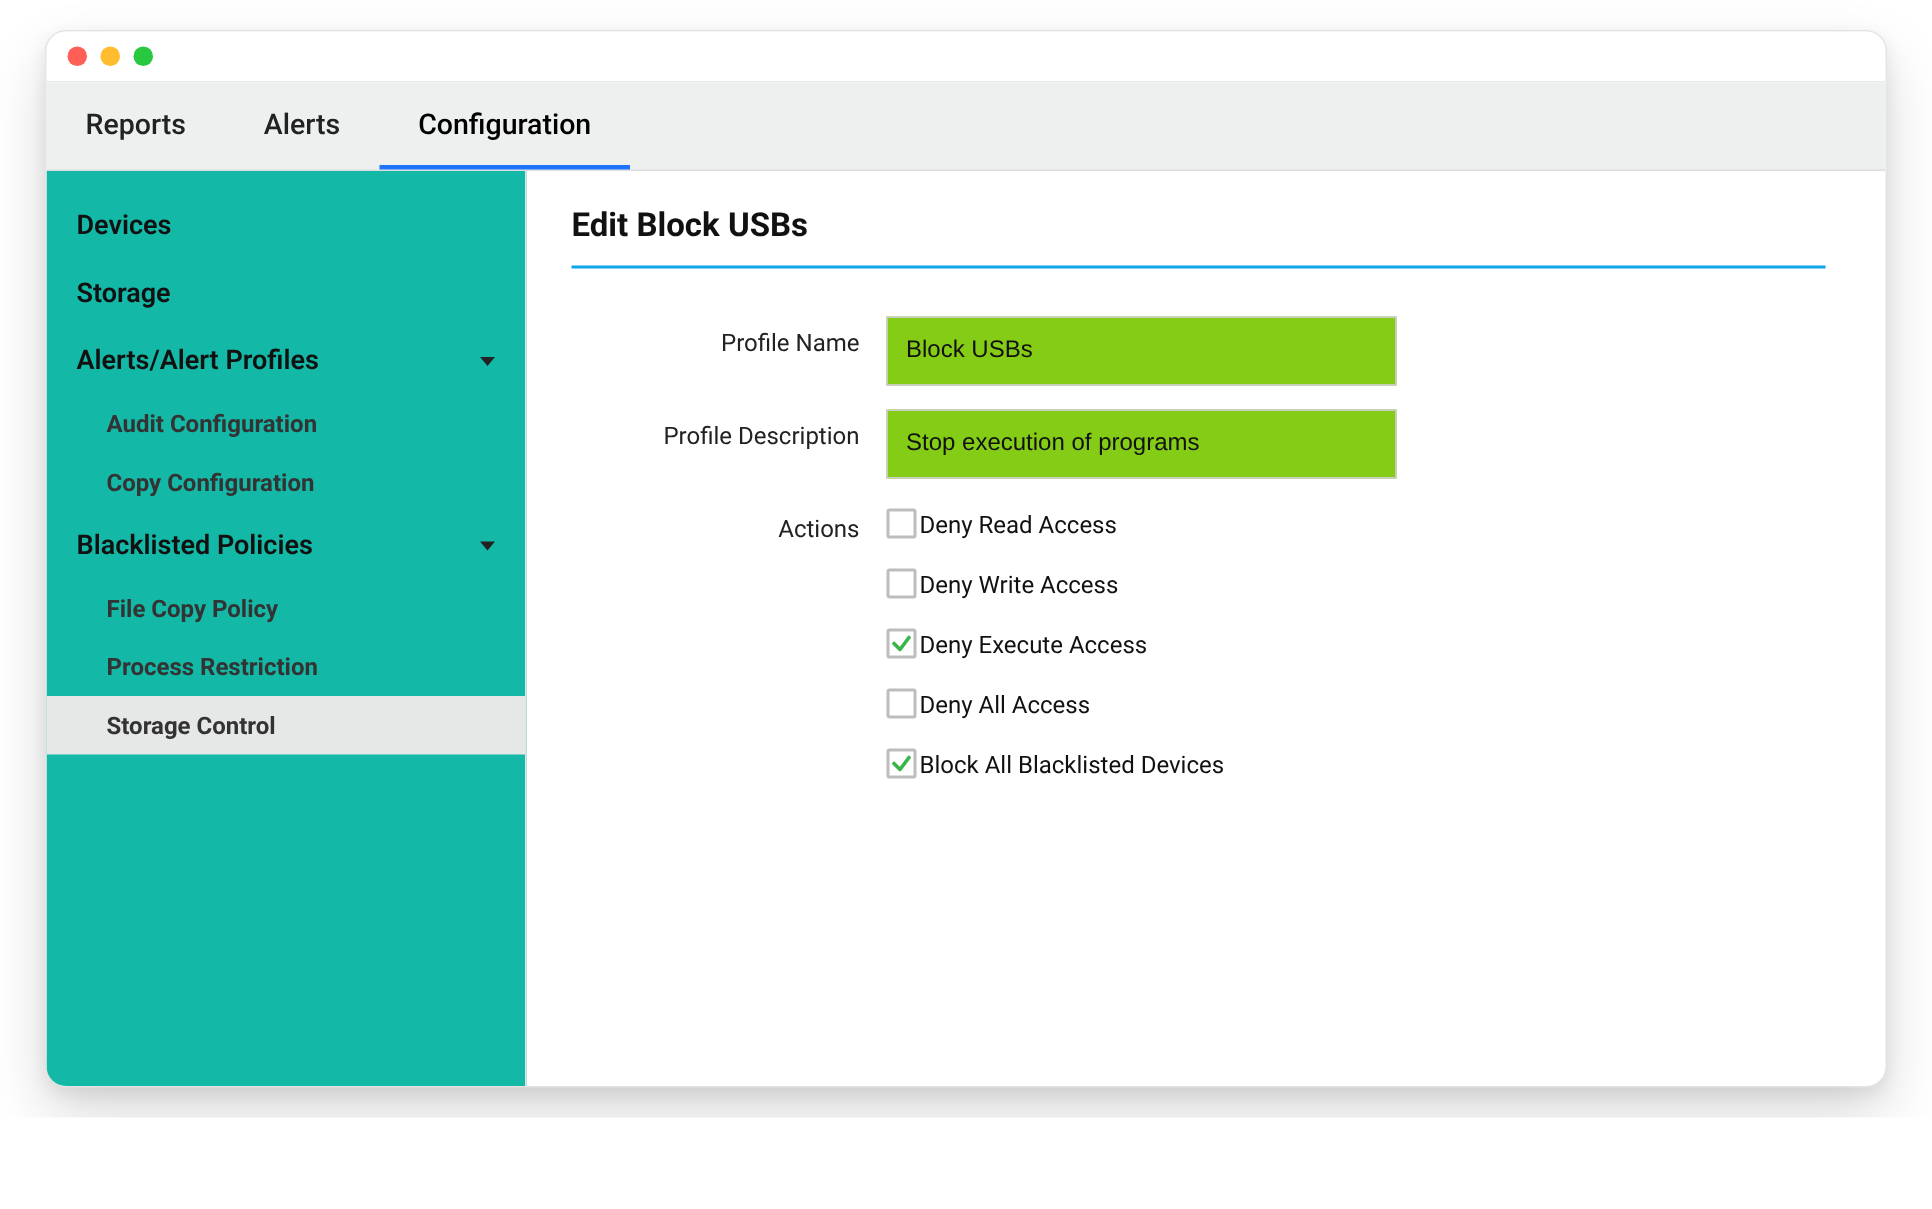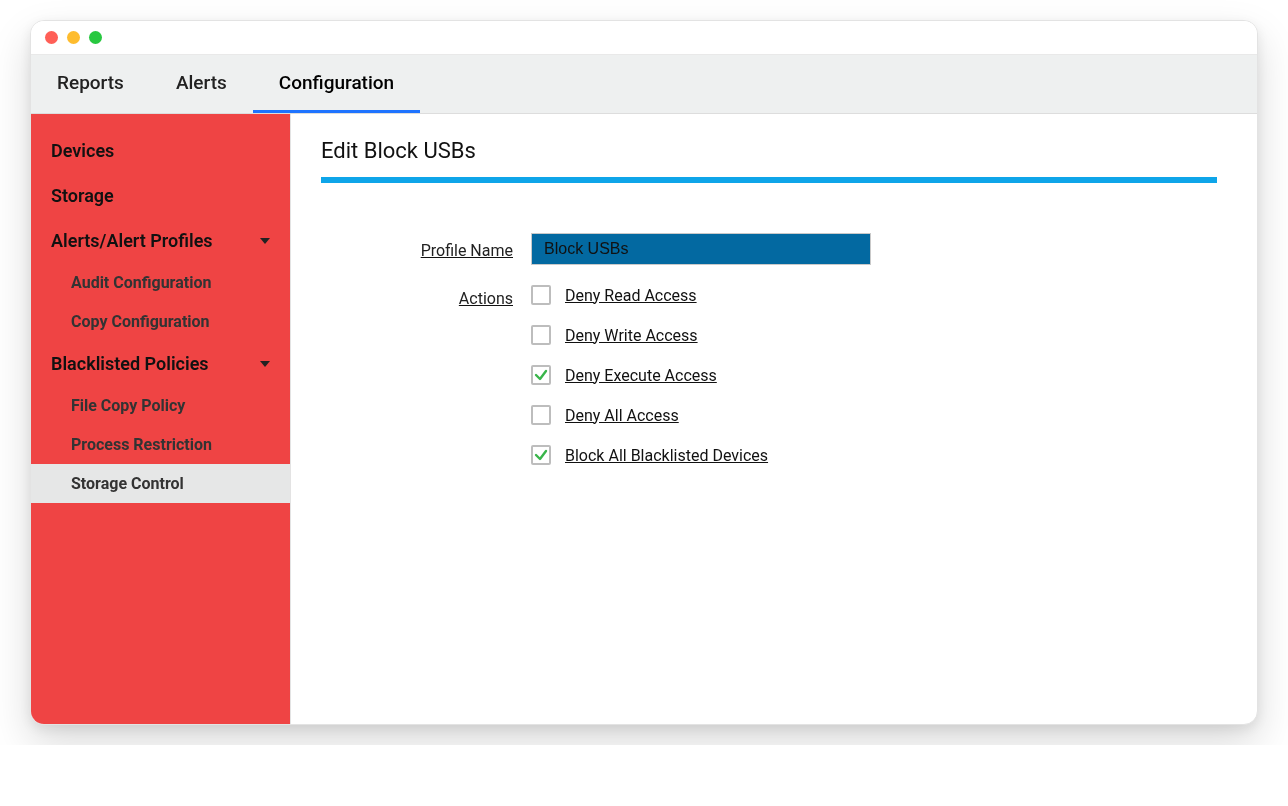--- a/index.html
+++ b/index.html
@@ -51,22 +51,22 @@
   .nav-tab.active {
     border-bottom-color: #1e73ff;
     color: #000;
   }
   .body-row {
     display: flex;
     min-height: 610px;
     align-items: stretch;
   }
   .sidebar {
-    width: 260px;
-    background: #ef4444;
+    width: 320px;
+    background: #14b8a6;
     border-right: 1px solid #e3e3e3;
     padding: 14px 0 20px 0;
   }
   .sb-link, .sb-group {
     display: flex;
     align-items: center;
     font-size: 18px;
     color: #111;
     padding: 12px 20px;
     cursor: pointer;
@@ -88,68 +88,67 @@
     border-left: 5px solid transparent;
     border-right: 5px solid transparent;
     border-top: 6px solid #222;
   }
   .main {
     flex: 1;
     padding: 20px 40px 40px 30px;
   }
   .page-title {
     font-size: 22px;
-    font-weight: 400;
+    font-weight: 700;
     color: #111;
     padding: 4px 0 14px 0;
-    border-bottom: 6px solid #0ea5e9;
-    margin-bottom: 42px;
+    border-bottom: 2px solid #0ea5e9;
+    margin-bottom: 24px;
   }
   .form {
     display: table;
   }
   .form-row {
     display: table-row;
-    text-decoration: underline;
   }
   .form-label {
     display: table-cell;
     text-align: right;
     padding: 10px 18px 10px 0;
     font-size: 16px;
     color: #222;
     vertical-align: top;
     width: 210px;
     padding-top: 16px;
   }
   .form-field {
     display: table-cell;
     padding: 8px 0;
     vertical-align: top;
   }
   .text-input {
     width: 340px;
-    height: 32px;
+    height: 46px;
     border: 1px solid #c9c9c9;
     padding: 0 12px;
     font-size: 16px;
     color: #111;
     outline: none;
-    background: #0369a1;
+    background: #84cc16;
   }
   .actions-list {
     display: flex;
     flex-direction: column;
     gap: 20px;
     padding-top: 4px;
   }
   .action-item {
     display: flex;
     align-items: center;
-    gap: 14px;
+    gap: 2px;
     font-size: 16px;
     color: #111;
   }
   .cbox {
     width: 20px; height: 20px;
     border: 2px solid #bdbdbd;
     border-radius: 2px;
     display: flex; align-items: center; justify-content: center;
     cursor: pointer;
     flex-shrink: 0;
@@ -205,20 +204,26 @@
 
       <div class="form">
 
         <div class="form-row">
           <div class="form-label">Profile Name</div>
           <div class="form-field">
             <input class="text-input" type="text" value="Block USBs" style="">
           </div>
         </div>
 
+        <div class="form-row">
+          <div class="form-label">Profile Description</div>
+          <div class="form-field">
+            <input class="text-input" type="text" value="Stop execution of programs" style="">
+          </div>
+        </div>
 
         <div class="form-row">
           <div class="form-label">Actions</div>
           <div class="form-field">
             <div class="actions-list">
 
               <div class="action-item">
                 <div class="cbox">
                   
                 </div>

